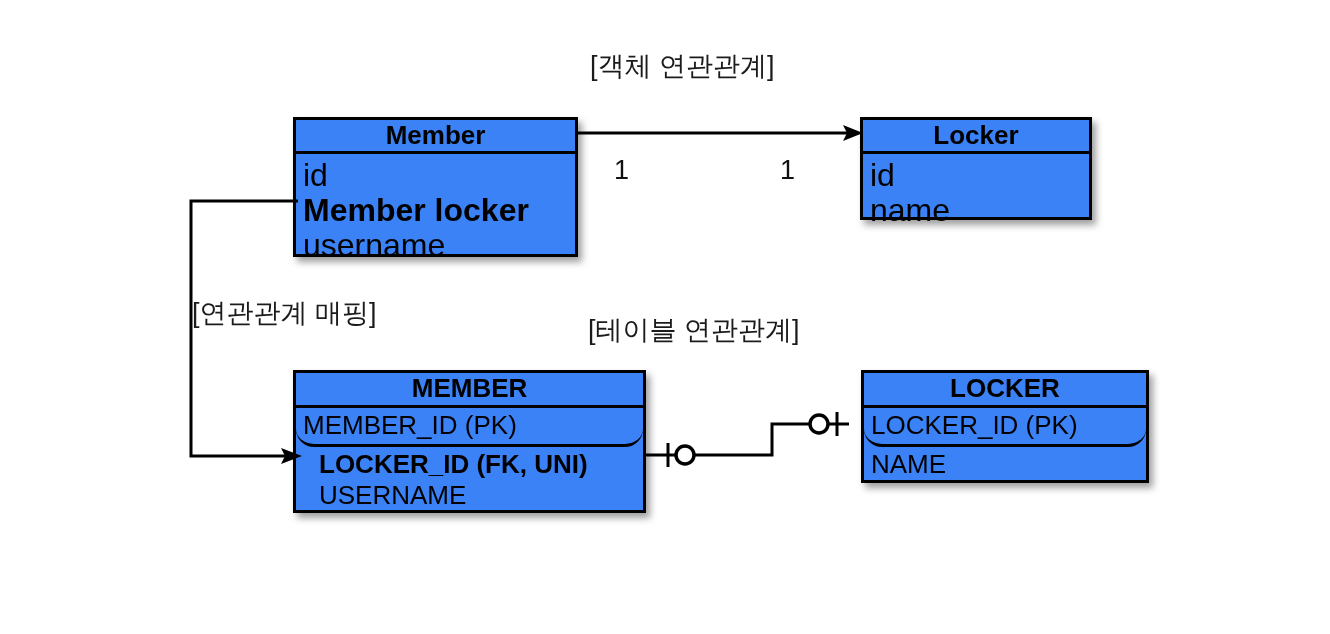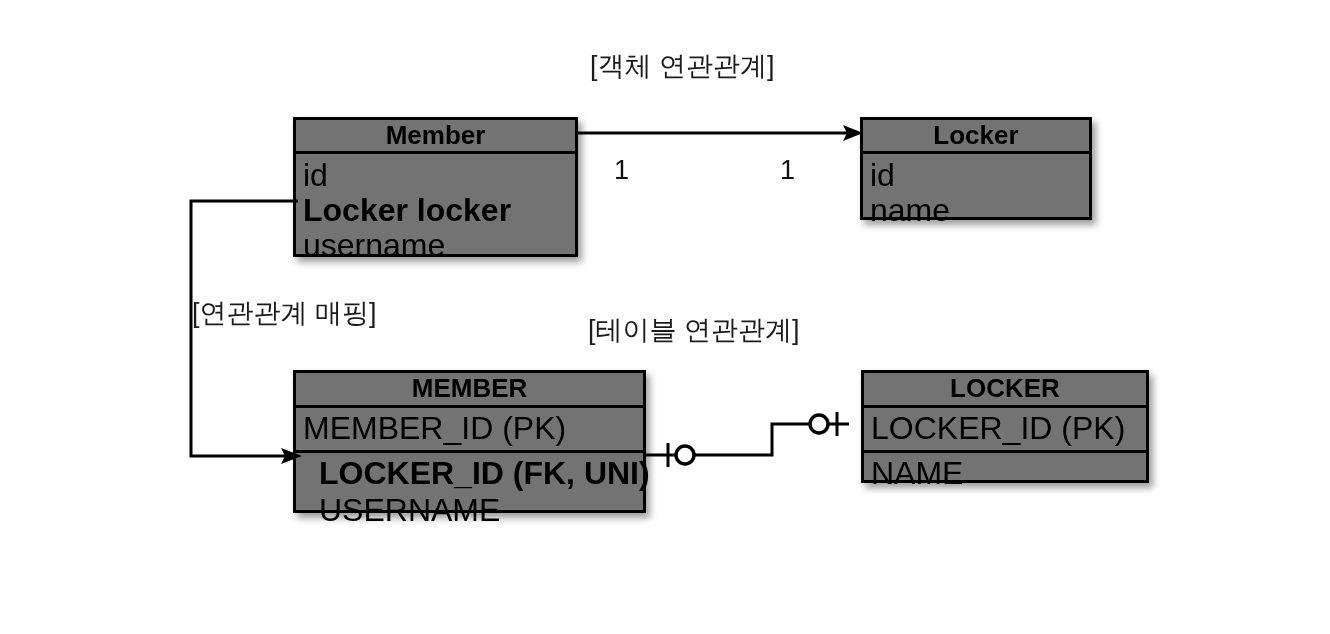--- a/index.html
+++ b/index.html
@@ -25,21 +25,21 @@
     font-size: 27px;
     line-height: 1;
     white-space: nowrap;
     color: #1b1b1b;
   }
 
   
   .box {
     position: absolute;
     box-sizing: border-box;
-    background: #737373;
+    background: #3b82f6;
     border: 3px solid #000000;
     box-shadow: 4px 5px 7px rgba(0,0,0,0.38);
   }
   .box .title {
     box-sizing: border-box;
     width: 100%;
     text-align: center;
     font-weight: bold;
     border-bottom: 3px solid #000000;
     white-space: nowrap;
@@ -62,21 +62,21 @@
   }
   .attr.bold { font-weight: bold; }
 
   
   .uml .title { font-size: 26px; line-height: 31px; height: 34px; }
   .uml .cell  { font-size: 32px; }
   .uml .attr  { padding: 1px 0 2px 0; }
 
   
   .tbl .title { font-size: 26px; line-height: 31px; height: 35px; }
-  .tbl .cell  { font-size: 32px; }
+  .tbl .cell  { font-size: 26px; border-radius: 18px; }
   .tbl .attr  { padding: 2px 0 3px 0; }
 
   
   .wire {
     position: absolute;
     pointer-events: none;
     overflow: visible;
   }
   .wire line, .wire polyline, .wire path {
     fill: none;
@@ -105,21 +105,21 @@
   <div class="caption" style="left:192px; top:300px;">[연관관계 매핑]</div>
 
   <div class="caption" style="left:590px; top:53px;">[객체 연관관계]</div>
 
   <div class="caption" style="left:588px; top:317px;">[테이블 연관관계]</div>
 
   <div class="box uml" style="left:293px; top:117px; width:285px; height:140px;">
     <div class="title">Member</div>
     <div class="cell" style="padding-top:4px;">
       <span class="attr">id</span>
-      <span class="attr bold">Locker locker</span>
+      <span class="attr bold">Member locker</span>
       <span class="attr">username</span>
     </div>
   </div>
 
   <div class="box uml" style="left:860px; top:117px; width:232px; height:103px;">
     <div class="title">Locker</div>
     <div class="cell" style="padding-top:4px;">
       <span class="attr">id</span>
       <span class="attr">name</span>
     </div>

